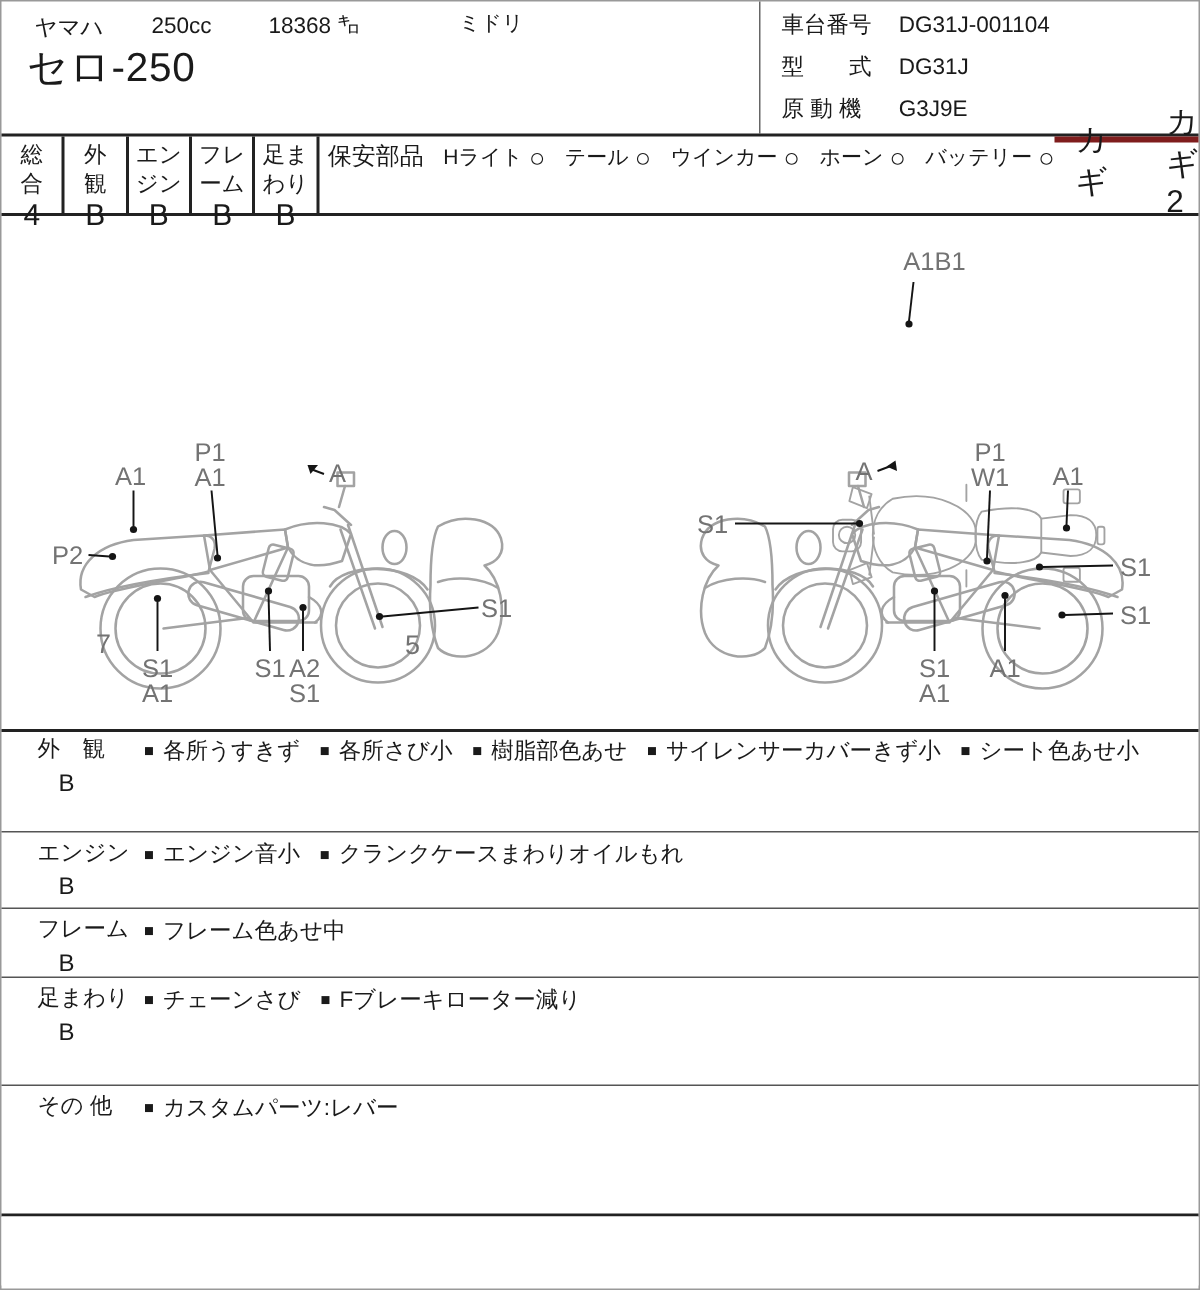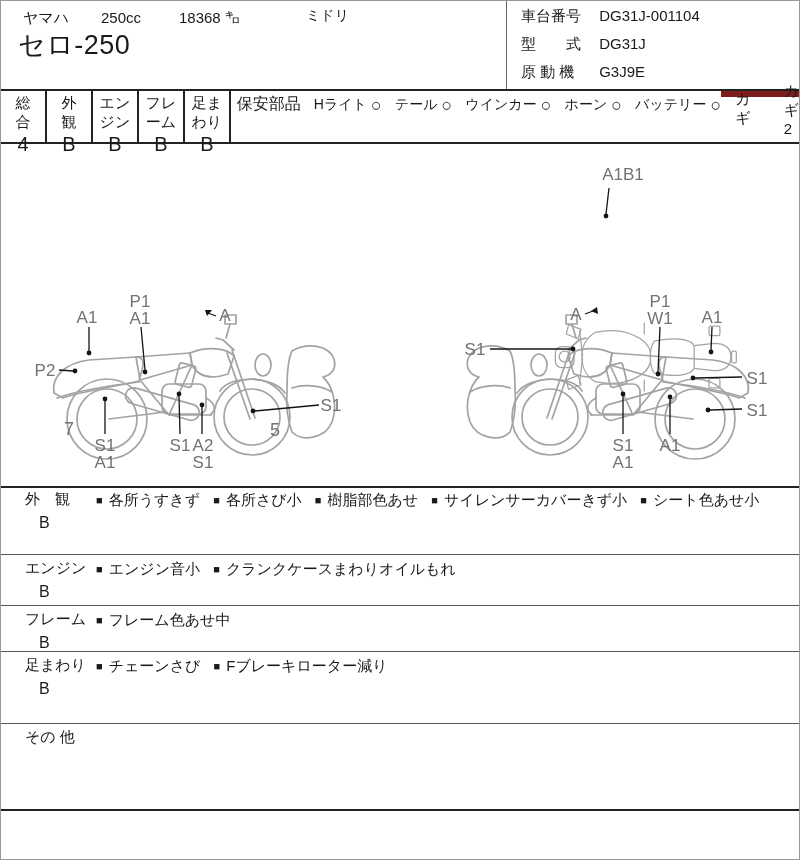--- a/index.html
+++ b/index.html
@@ -25,21 +25,21 @@
          border-top:2px solid #222;border-bottom:2px solid #222;box-sizing:border-box;}
   .sc-cell{width:73px;border-right:2px solid #222;box-sizing:border-box;text-align:center;}
   .sc-lab{font-size:15px;margin-top:3px;}
   .sc-val{font-size:20px;margin-top:1px;}
   .safety{flex:1;display:flex;flex-direction:row;box-sizing:border-box;}
   .saf-top{height:27px;display:flex;align-items:center;font-size:15px;white-space:nowrap;}
   .saf-label{margin-left:6px;font-size:16px;}
   .saf-part{display:inline-flex;align-items:flex-start;margin-left:13px;}
   .saf-part .pname{font-size:14px;}
   .saf-part .pmark{font-size:18px;font-weight:bold;margin-left:4px;line-height:1;}
-  .saf-key{height:24px;border-top:6px solid #7f1d1d;display:flex;align-items:center;font-size:15px;}
+  .saf-key{height:24px;border-top:4px solid #7f1d1d;display:flex;align-items:center;font-size:21px;}
   .saf-key .klab{margin-left:14px;}
   .saf-key .kval{margin-left:18px;}
   
   .diagram{position:absolute;left:0;top:143px;width:798px;height:342px;border-bottom:2px solid #222;box-sizing:content-box;}
   .diagram svg{position:absolute;left:0;top:0;}
   .dl{position:absolute;transform:translateX(-50%);font-size:17px;line-height:17px;text-align:center;white-space:pre;color:#737373;}
   .dl.num{font-size:18px;}
   
   .crows{position:absolute;left:0;top:485px;width:798px;}
   .crow{display:flex;border-bottom:1px solid #555;box-sizing:border-box;}
@@ -295,18 +295,21 @@
         <span class="item">チェーンさび</span>
         <span class="item">Fブレーキローター減り</span>
       </div>
     </div>
 
     <div class="crow r4">
       <div class="crow-head">
         <div class="crow-label">その 他</div>
         <div class="crow-grade"></div>
       </div>
+      <div class="crow-items">
+        <span class="item">カスタムパーツ:レバー</span>
+      </div>
     </div>
 
   </div>
 
   <div class="bottom-row"></div>
 </div>
 
 </body></html>

